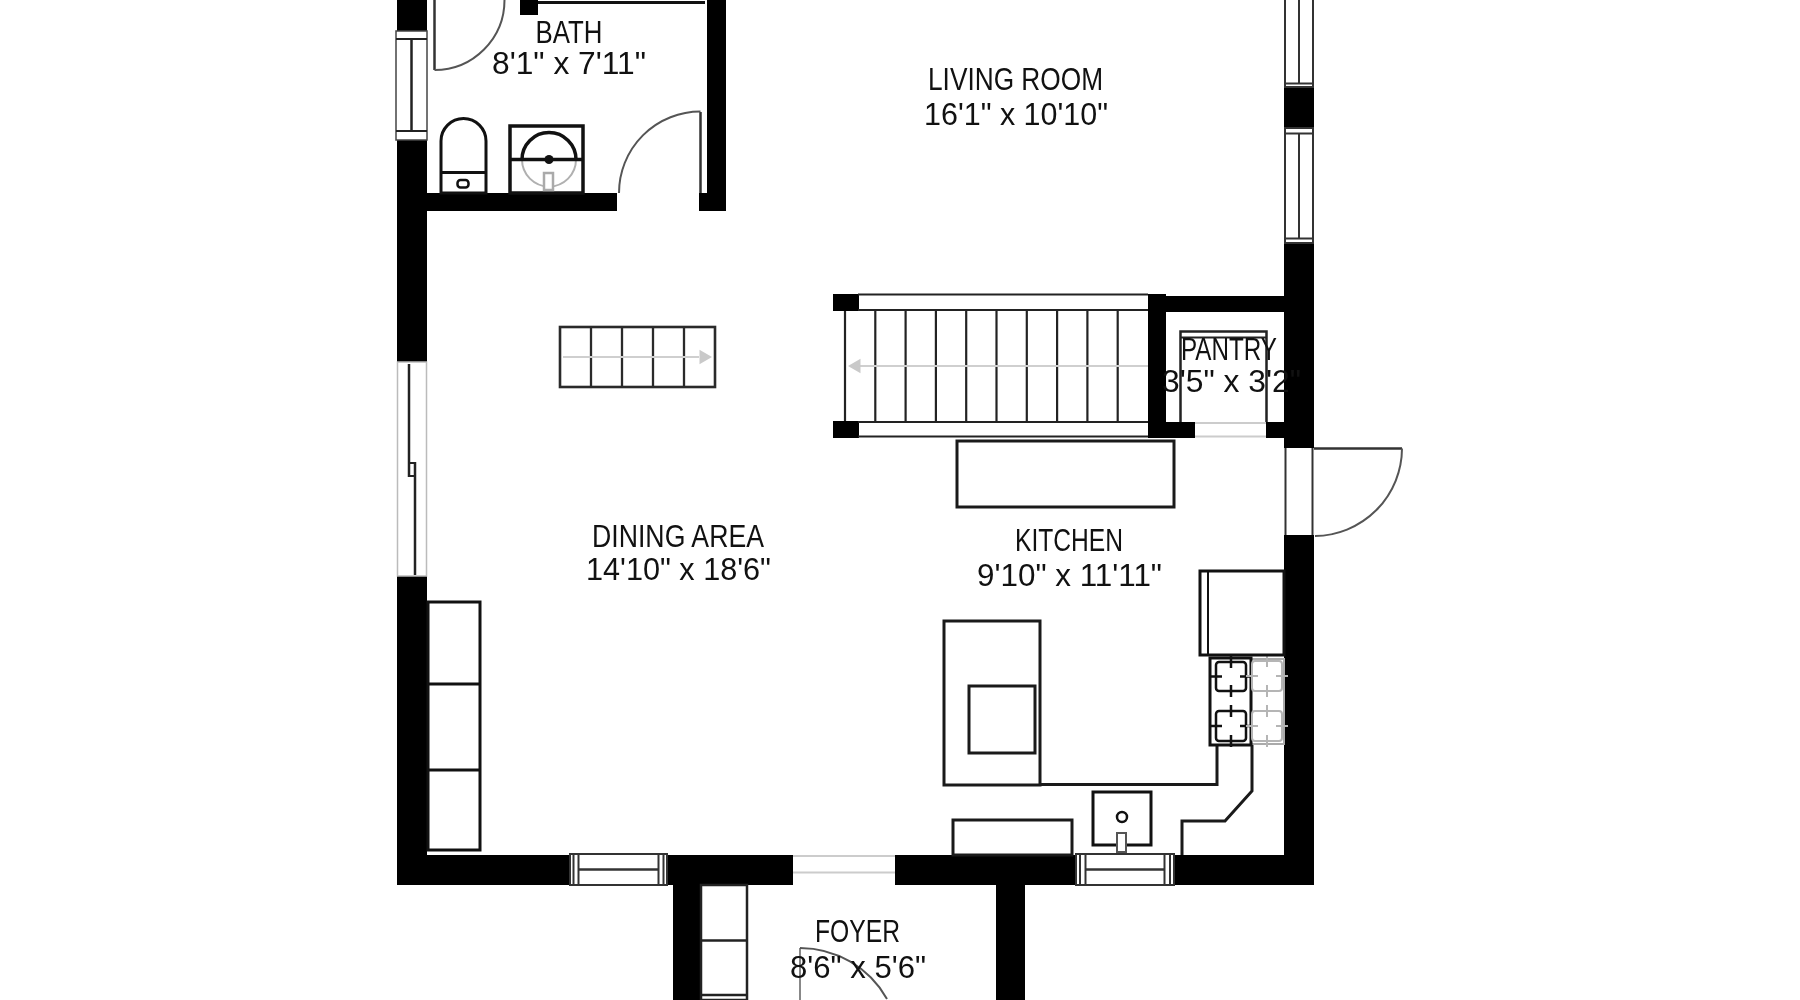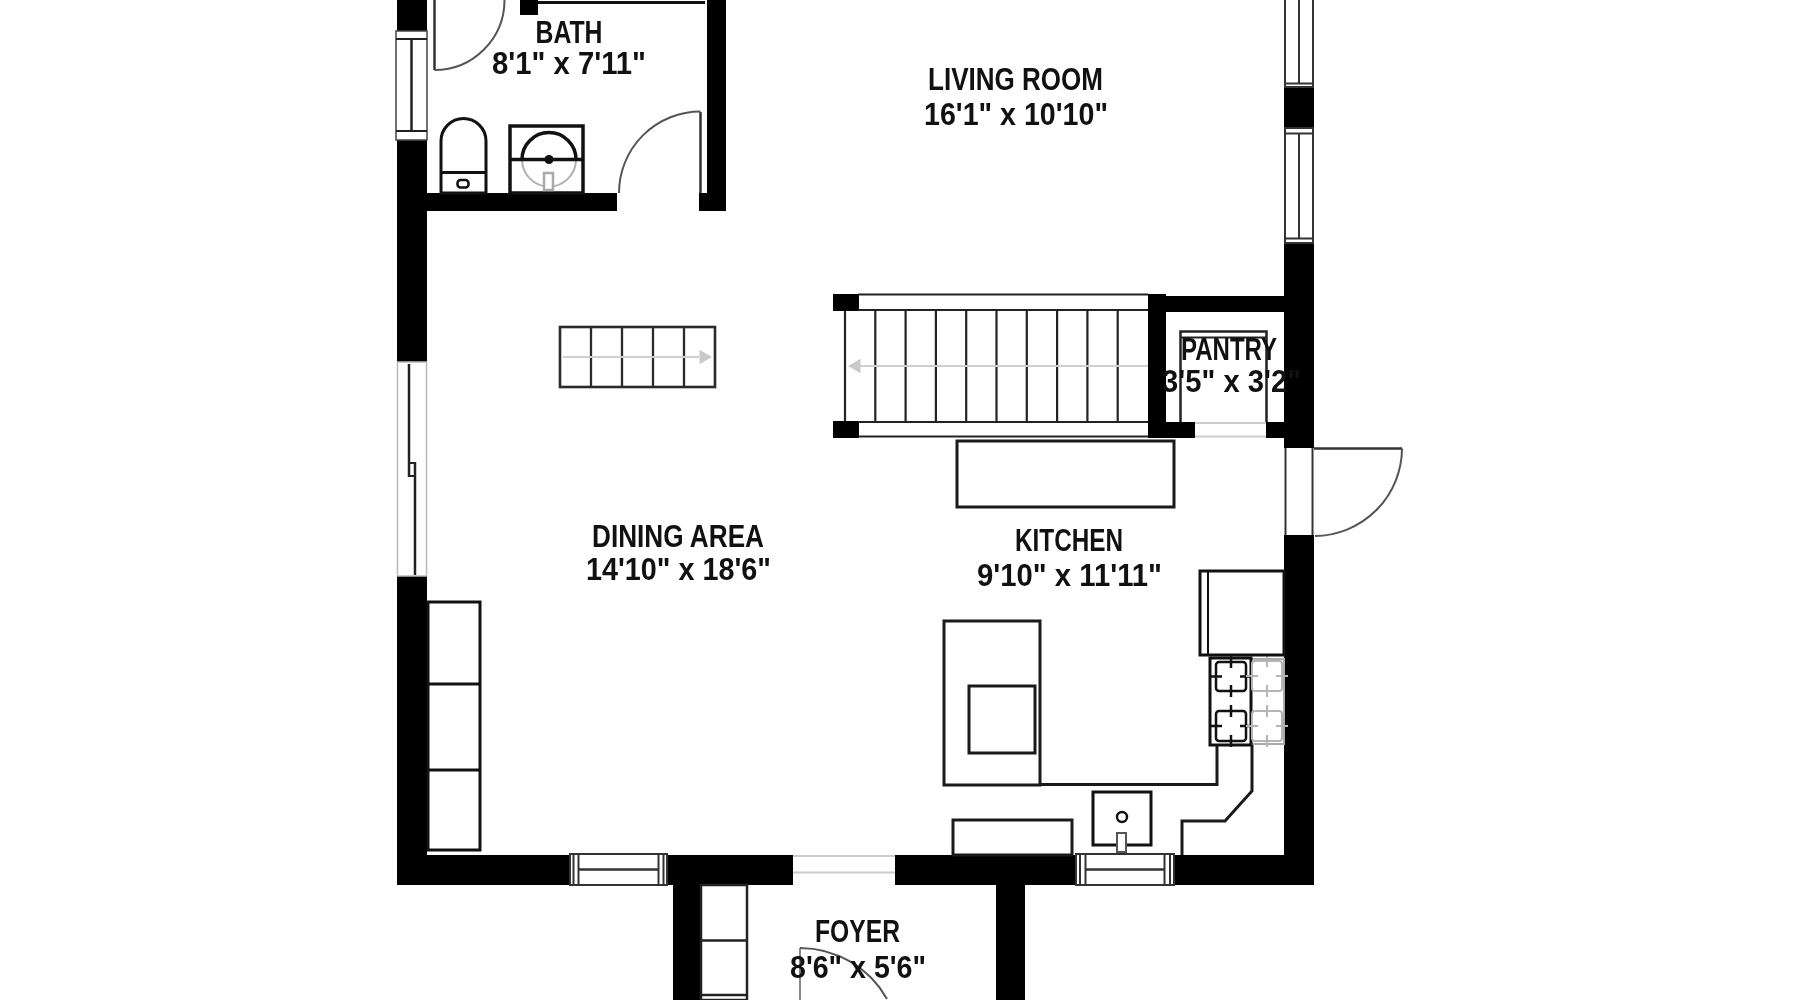--- a/index.html
+++ b/index.html
@@ -1,16 +1,16 @@
 <!DOCTYPE html>
 <html><head>
 <meta charset="utf-8">
 <style>
   html,body{margin:0;padding:0;background:#ffffff;}
-  .page{position:relative;width:1800px;height:1000px;background:#ffffff;overflow:hidden;font-weight:bold;}
+  .page{position:relative;width:1800px;height:1000px;background:#ffffff;overflow:hidden;}
   svg{position:absolute;left:0;top:0;}
   text{font-family:"Liberation Sans", sans-serif;fill:#111;}
 </style>
 </head>
 <body>
 <div class="page">
 <svg width="1800" height="1000" viewBox="0 0 1800 1000">
 <rect x="0" y="0" width="1800" height="1000" fill="#ffffff"></rect>
 
 <g>

